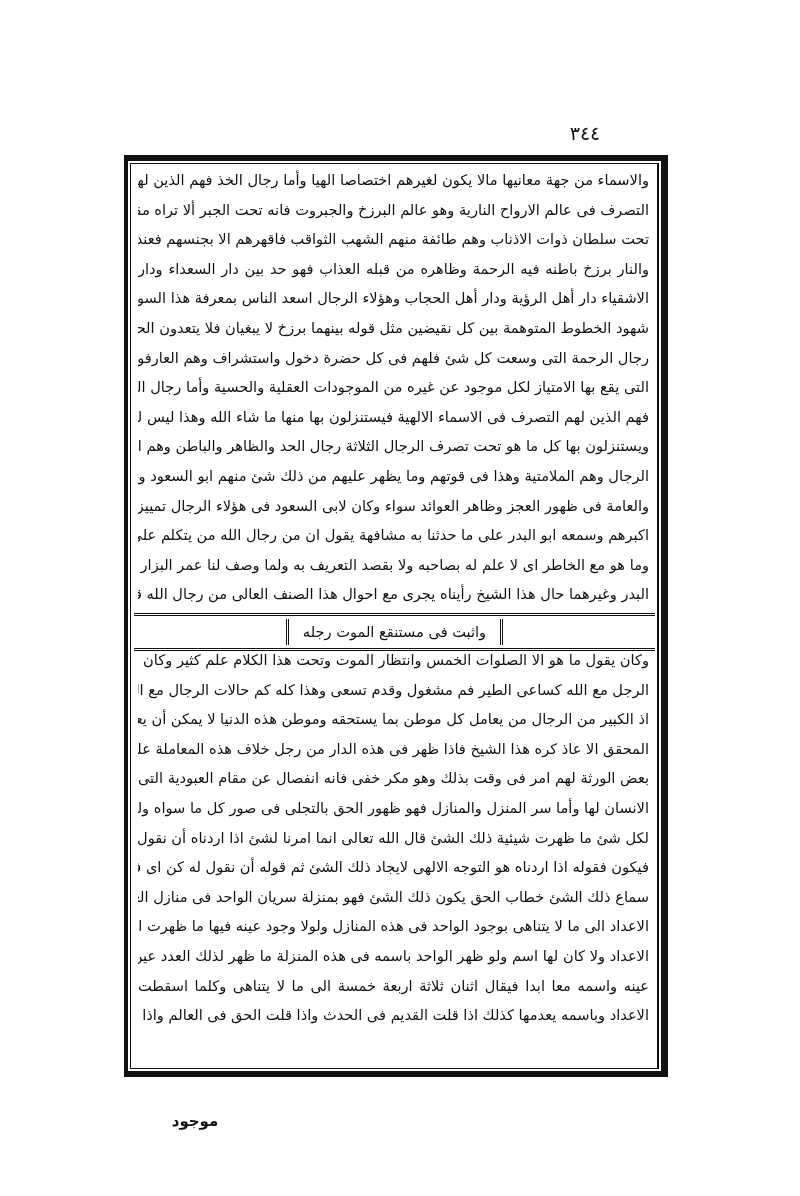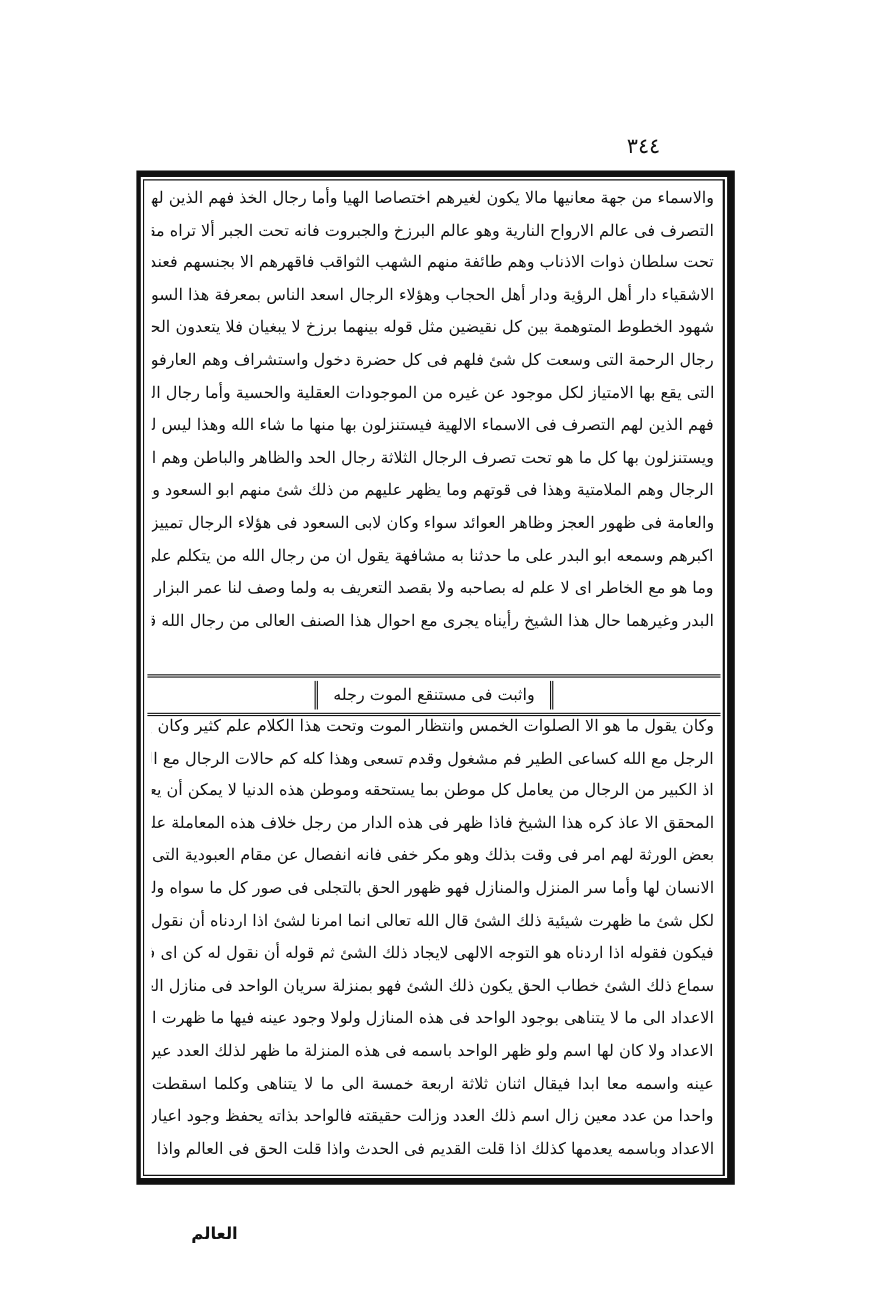--- a/index.html
+++ b/index.html
@@ -54,20 +54,21 @@
 </head>
 <body>
 
 <div class="page-number">٣٤٤</div>
 
 <div class="frame">
   <div class="text-block block-top">
     <div class="line">والاسماء من جهة معانيها مالا يكون لغيرهم اختصاصا الهيا   وأما رجال الخذ فهم الذين لهم</div>
     <div class="line">التصرف فى عالم الارواح النارية وهو عالم البرزخ والجبروت فانه تحت الجبر ألا تراه مقهورا</div>
     <div class="line">تحت سلطان ذوات الاذناب وهم طائفة منهم الشهب الثواقب فاقهرهم الا بجنسهم فعند هؤلاء</div>
+    <div class="line">والنار برزخ باطنه فيه الرحمة   وظاهره من قبله العذاب   فهو حد بين دار السعداء ودار</div>
     <div class="line">الاشقياء دار أهل الرؤية ودار أهل الحجاب وهؤلاء الرجال اسعد الناس بمعرفة هذا السور ولهم</div>
     <div class="line">شهود الخطوط المتوهمة بين كل نقيضين مثل قوله بينهما برزخ لا يبغيان فلا يتعدون الحدود وهم</div>
     <div class="line">رجال الرحمة التى وسعت كل شئ فلهم فى كل حضرة دخول واستشراف وهم العارفون بالصفات</div>
     <div class="line">التى يقع بها الامتياز لكل موجود عن غيره من الموجودات العقلية والحسية   وأما رجال المطلع</div>
     <div class="line">فهم الذين لهم التصرف فى الاسماء الالهية فيستنزلون بها منها ما شاء الله وهذا ليس لغيرهم</div>
     <div class="line">ويستنزلون بها كل ما هو تحت تصرف الرجال الثلاثة رجال الحد والظاهر والباطن وهم اعظم</div>
     <div class="line">الرجال وهم الملامتية   وهذا فى قوتهم وما يظهر عليهم من ذلك شئ   منهم ابو السعود وغيره فهم</div>
     <div class="line">والعامة فى ظهور العجز وظاهر العوائد سواء   وكان لابى السعود فى هؤلاء الرجال تمييز بل كان من</div>
     <div class="line">اكبرهم   وسمعه ابو البدر على ما حدثنا به مشافهة يقول ان من رجال الله من يتكلم على الخاطر</div>
     <div class="line">وما هو مع الخاطر اى لا علم له بصاحبه ولا بقصد التعريف به   ولما وصف لنا عمر البزار وابو</div>
@@ -84,18 +85,17 @@
     <div class="line">اذ الكبير من الرجال من يعامل كل موطن بما يستحقه   وموطن هذه الدنيا لا يمكن أن يعامله</div>
     <div class="line">المحقق الا عاذ كره هذا الشيخ   فاذا ظهر فى هذه الدار من رجل خلاف هذه المعاملة علم انه</div>
     <div class="line">بعض الورثة لهم امر فى وقت بذلك وهو مكر خفى فانه انفصال عن مقام العبودية التى خلق</div>
     <div class="line">الانسان لها   وأما سر المنزل والمنازل فهو ظهور الحق بالتجلى فى صور كل ما سواه   ولولا تجليه</div>
     <div class="line">لكل شئ ما ظهرت شيئية ذلك الشئ   قال الله تعالى انما امرنا لشئ اذا اردناه أن نقول له كن</div>
     <div class="line">فيكون فقوله اذا اردناه هو التوجه الالهى لايجاد ذلك الشئ ثم قوله أن نقول له كن اى فيسمع</div>
     <div class="line">سماع ذلك الشئ خطاب الحق يكون ذلك الشئ فهو بمنزلة سريان الواحد فى منازل العدد فتظهر</div>
     <div class="line">الاعداد الى ما لا يتناهى بوجود الواحد فى هذه المنازل   ولولا وجود عينه فيها ما ظهرت اعيان</div>
     <div class="line">الاعداد ولا كان لها اسم ولو ظهر الواحد باسمه فى هذه المنزلة ما ظهر لذلك العدد عين فلا تجتمع</div>
     <div class="line">عينه واسمه معا ابدا   فيقال اثنان ثلاثة اربعة خمسة الى ما لا يتناهى   وكلما اسقطت</div>
-    <div class="line">واحدا من عدد معين زال اسم ذلك العدد وزالت حقيقته   فالواحد بذاته يحفظ وجود اعيان</div>
     <div class="line">الاعداد وباسمه يعدمها كذلك اذا قلت القديم فى الحدث واذا قلت الحق فى العالم واذا خليت</div>
   </div>
 </div>
 
-<div class="catchword">العالم</div>
+<div class="catchword">موجود</div>
 
 </body></html>

